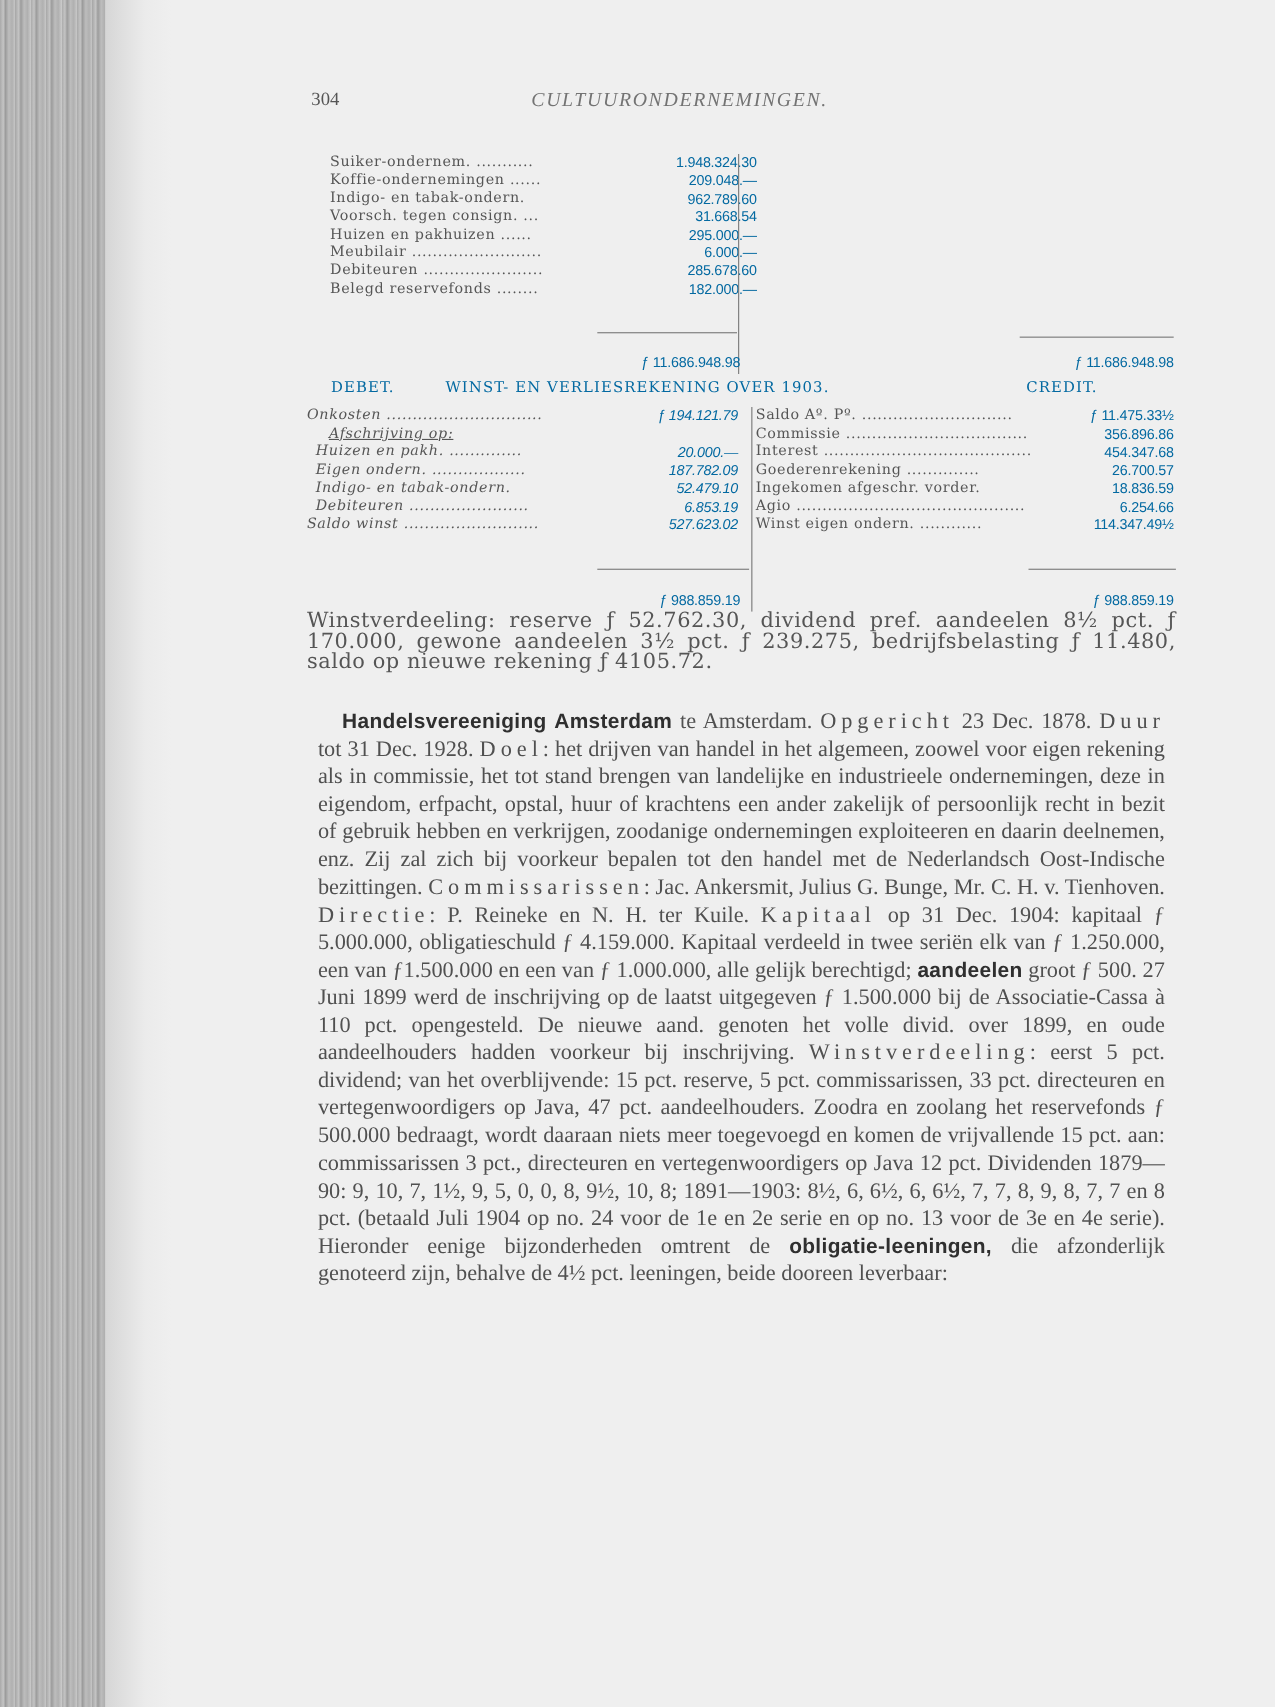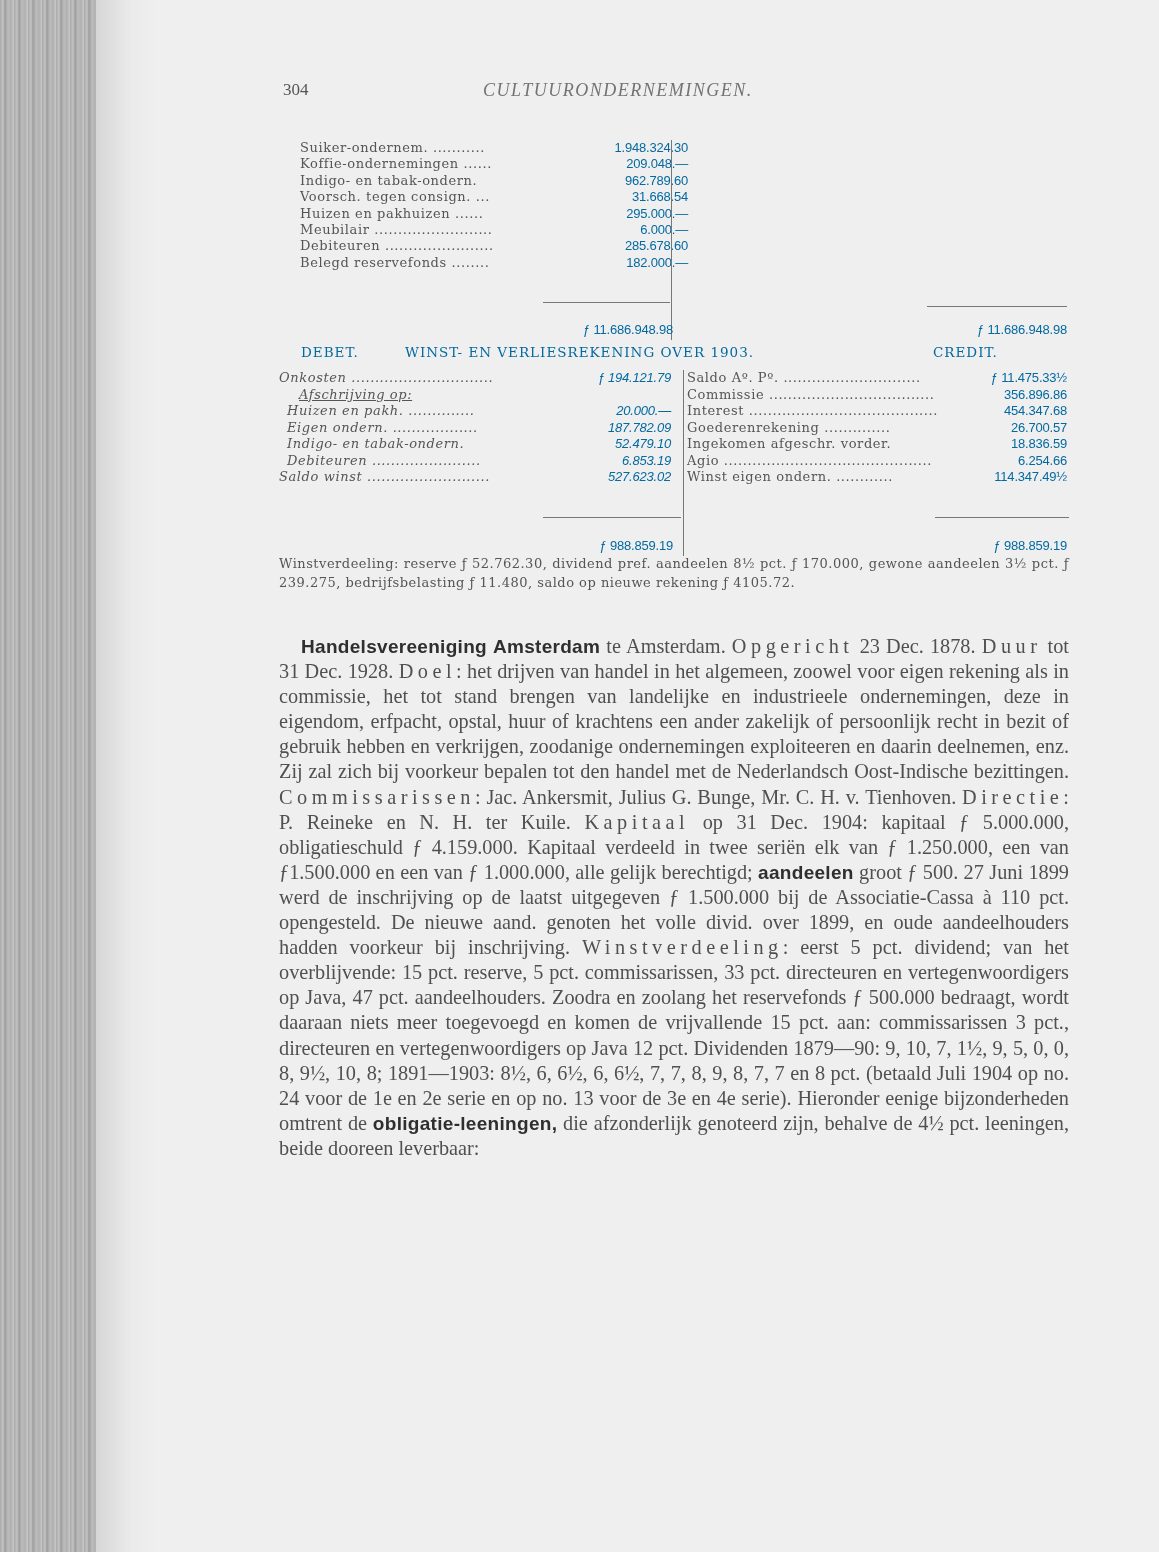--- a/index.html
+++ b/index.html
@@ -46,26 +46,26 @@
     .wv-row { position: relative; height: 16.5px; line-height: 16px; }
     .wv-label { position: absolute; left: 0; }
     .wv-value { position: absolute; right: 8px; text-align: center; }
     .wv-right .wv-value { right: 2px; }
     .indent1 { left: 20px !important; }
     .indent2 { left: 8px !important; }
 
     .wv-total-left { position: absolute; top: 538px; left: 540px; width: 130px; text-align: right; }
     .wv-total-right { position: absolute; top: 538px; left: 910px; width: 154px; text-align: right; }
 
-    .distribution { position: absolute; top: 555px; left: 276px; width: 790px; font-family: "DejaVu Serif", serif; font-size: 13px; line-height: 18.5px; letter-spacing: 0.5px; color: #555; text-align: justify; }
+    .distribution { position: absolute; top: 555px; left: 276px; width: 790px; font-family: "DejaVu Serif", serif; font-size: 19px; line-height: 18.5px; letter-spacing: 0.5px; color: #555; text-align: justify; }
     .distribution p { margin: 0; }
 
     
     .body-text { position: absolute; top: 634px; left: 276px; width: 790px; font-family: "Liberation Serif", serif; font-size: 20.3px; line-height: 25.1px; color: #505050; text-align: justify; }
-    .body-text p { margin: 0; text-indent: 22px; }
+    .body-text p { margin: 10px; text-indent: 22px; }
     .bold-sans { font-family: "Liberation Sans", sans-serif; font-weight: bold; color: #2f2f2f; font-size: 19px; letter-spacing: 0.3px; }
     .spaced { letter-spacing: 4.5px; }
   </style>
 </head>
 <body>
 
 <div class="page-edges"></div>
 <div class="page-shadow"></div>
 
 <div class="page">

